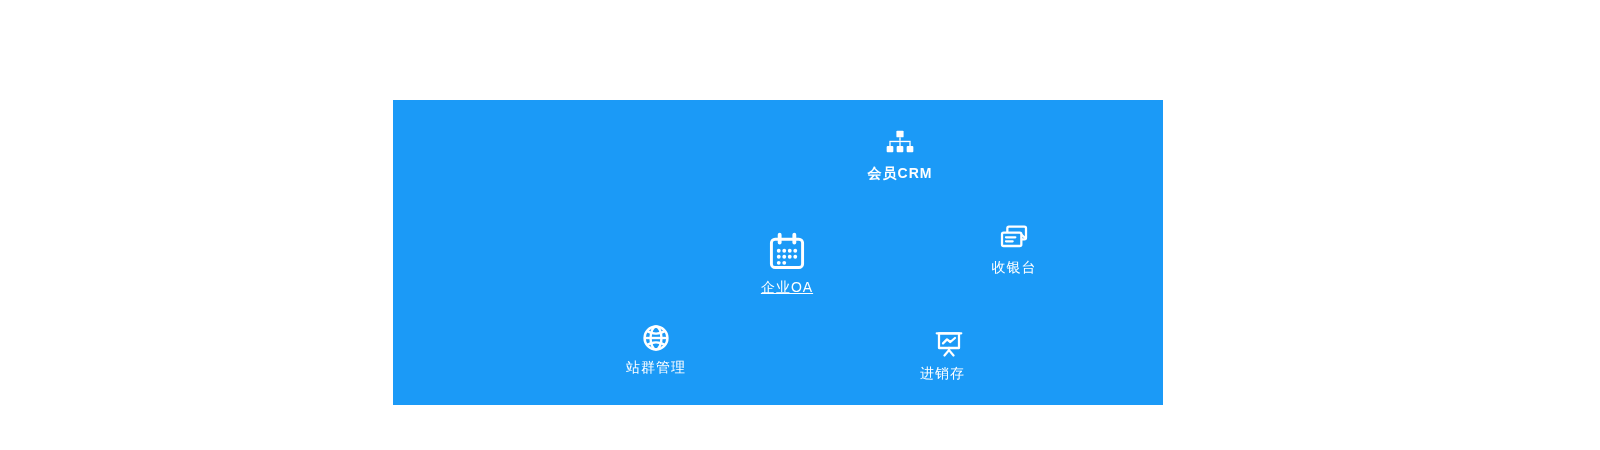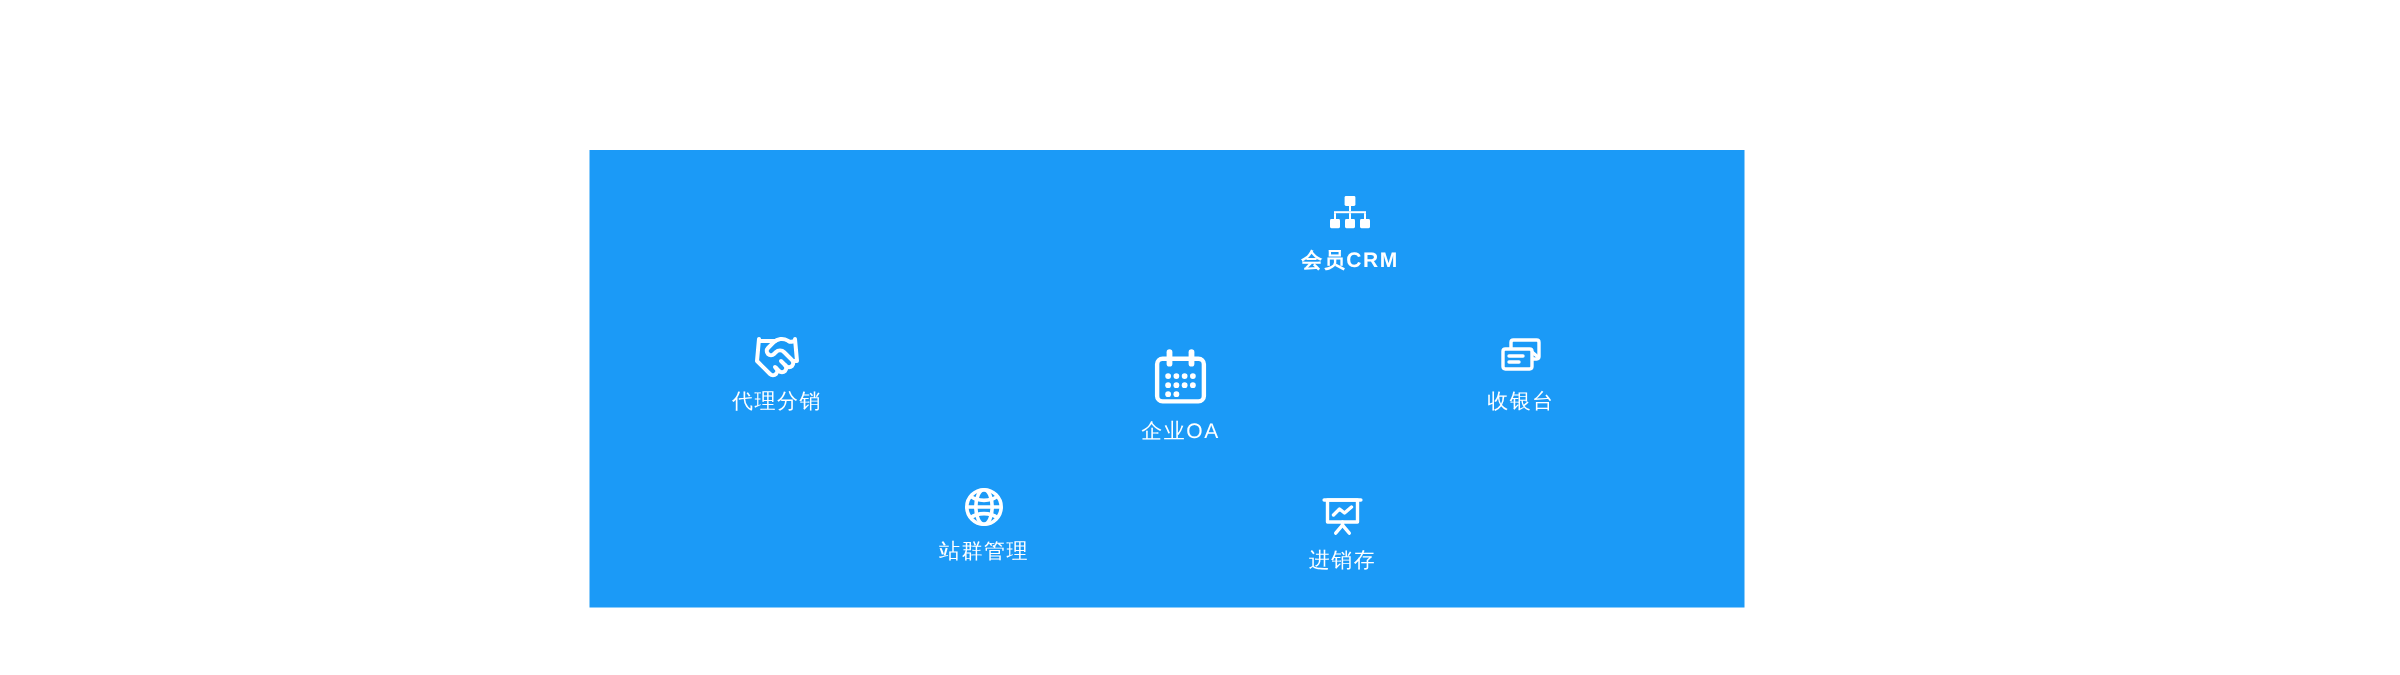--- a/index.html
+++ b/index.html
@@ -32,24 +32,24 @@
     letter-spacing: 1px;
     white-space: nowrap;
   }
   .icon-wrap { display: flex; align-items: center; justify-content: center; }
   .icon-wrap svg { display: block; }
 
   
   .item-employee      { left: 220px; top: 16px;  }
   .item-crm           { left: 437px; top: 28px; font-weight: bold;  }
   .item-agent         { left: 55px;  top: 122px; }
-  .item-oa            { left: 324px; top: 130px; }
+  .item-oa            { left: 324px; top: 130px; text-decoration: underline; }
   .item-cashier       { left: 551px; top: 122px; }
   .item-sitegroup     { left: 193px; top: 222px; }
-  .item-inventory     { left: 432px; top: 228px; }
+  .item-inventory     { left: 432px; top: 228px; align-items: flex-end; }
 </style>
 </head>
 <body>
 
 <div class="features-panel" style="background: rgb(27, 154, 247);">
 
 
   <div class="feature-item item-crm" style="color: rgb(255, 255, 255);">
     <span class="icon-wrap">
       <svg viewBox="0 0 24 24" width="32" height="32" fill="currentColor">
@@ -60,32 +60,20 @@
         <rect x="11.5" y="10.6" width="1" height="2.9"></rect>
         <rect x="19" y="10.6" width="1" height="2.9"></rect>
         <rect x="2" y="13.5" width="5" height="4.6" rx="0.7"></rect>
         <rect x="9.5" y="13.5" width="5" height="4.6" rx="0.7"></rect>
         <rect x="17" y="13.5" width="5" height="4.6" rx="0.7"></rect>
       </svg>
     </span>
     <span class="label">会员CRM</span>
   </div>
 
-  <div class="feature-item item-agent" style="color: rgb(255, 255, 255);">
-    <span class="icon-wrap">
-      <svg viewBox="0 0 24 24" width="38" height="32" fill="none" stroke="currentColor" stroke-width="2" stroke-linecap="round" stroke-linejoin="round">
-        <path d="m11 17 2 2a1 1 0 1 0 3-3"></path>
-        <path d="m14 14 2.5 2.5a1 1 0 1 0 3-3l-3.88-3.88a3 3 0 0 0-4.24 0l-.88.88a1 1 0 1 1-3-3l2.81-2.81a5.79 5.79 0 0 1 7.06-.87l.47.28a2 2 0 0 0 1.42.25L21 4"></path>
-        <path d="m21 3 1 11h-2"></path>
-        <path d="M3 3 2 14l6.5 6.5a1 1 0 1 0 3-3"></path>
-        <path d="M3 4h8"></path>
-      </svg>
-    </span>
-    <span class="label">代理分销</span>
-  </div>
 
   <div class="feature-item item-oa" style="color: rgb(255, 255, 255);">
     <span class="icon-wrap">
       <svg viewBox="0 0 24 24" width="44" height="44" fill="none" stroke="currentColor" stroke-width="1.6">
         <rect x="3.5" y="5" width="17" height="15.5" rx="2"></rect>
         <line x1="8" y1="2.6" x2="8" y2="6.8" stroke-width="2.1" stroke-linecap="round"></line>
         <line x1="16" y1="2.6" x2="16" y2="6.8" stroke-width="2.1" stroke-linecap="round"></line>
         <g fill="currentColor" stroke="none">
           <circle cx="7.5" cy="11.3" r="1.05"></circle>
             <circle cx="10.5" cy="11.3" r="1.05"></circle>

